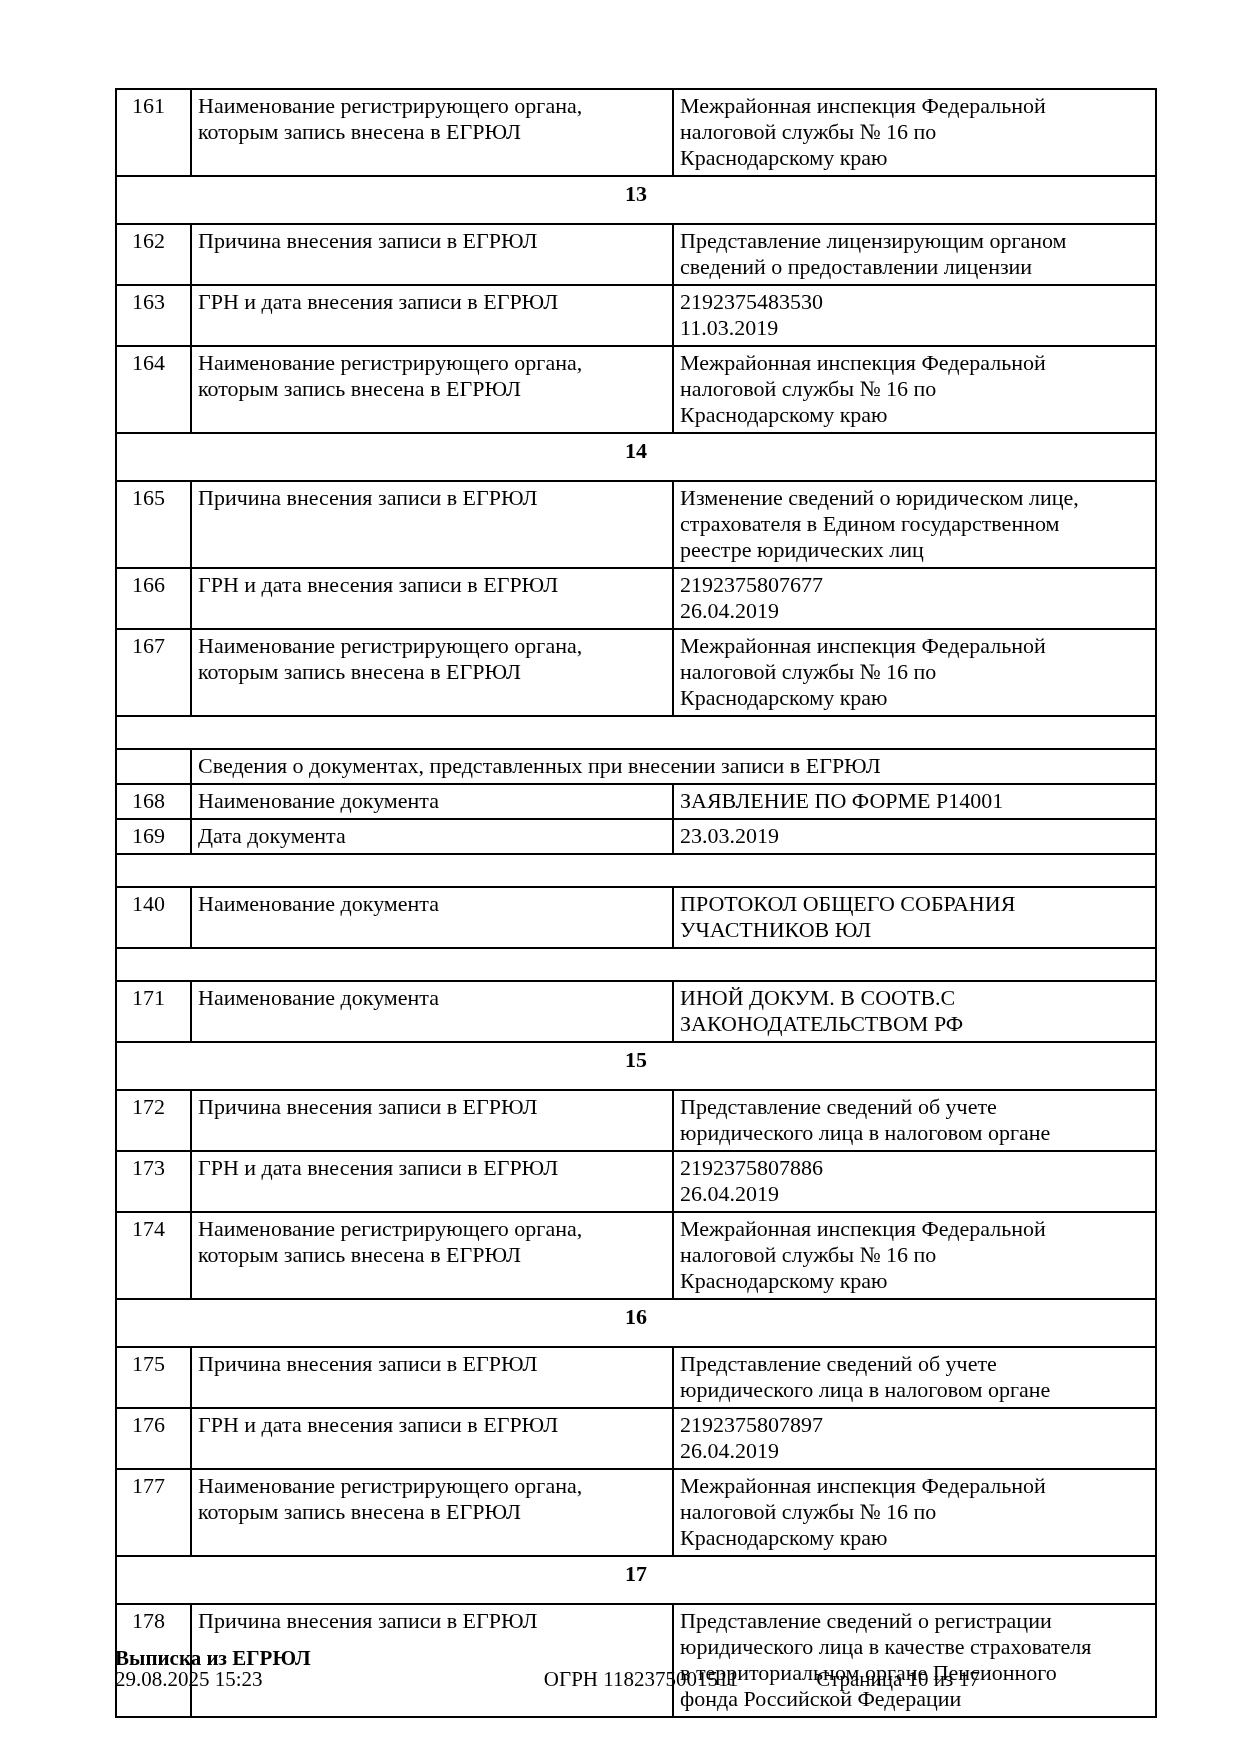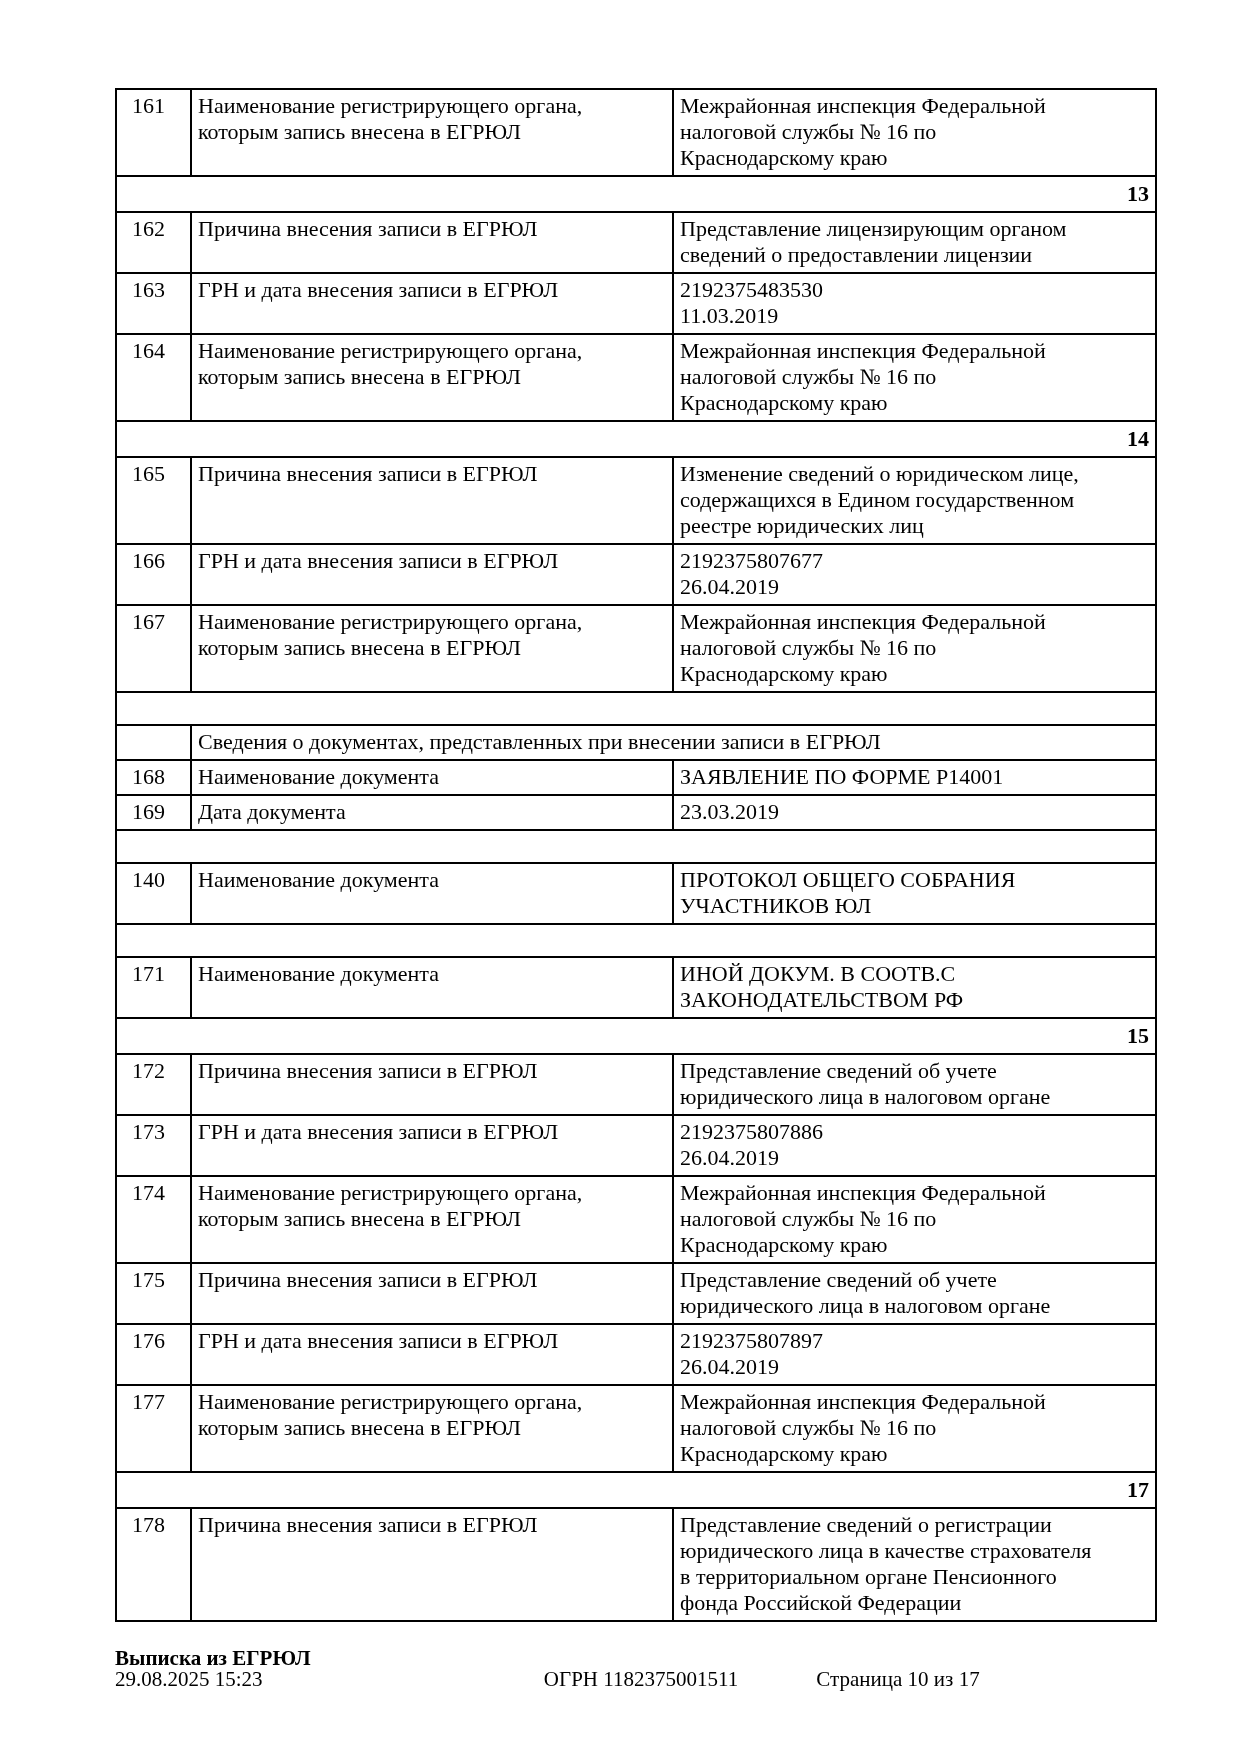--- a/index.html
+++ b/index.html
@@ -36,25 +36,25 @@
     white-space: pre-line;
     overflow: hidden;
   }
   table.egrul td.num {
     text-align: center;
     padding-left: 2px;
     padding-right: 12px;
     white-space: normal;
   }
   table.egrul td.section {
-    text-align: right;
+    text-align: center;
     font-weight: bold;
     white-space: normal;
     padding-top: 4px;
-    padding-bottom: 4px;
+    padding-bottom: 16px;
   }
   table.egrul td.spacer {
     height: 31px;
     padding: 0;
   }
   table.egrul td.docheader {
     white-space: normal;
   }
   .footer {
     position: absolute;
@@ -114,21 +114,21 @@
 налоговой службы № 16 по
 Краснодарскому краю</td>
       </tr>
       <tr>
         <td class="section" colspan="3">14</td>
       </tr>
       <tr>
         <td class="num">165</td>
         <td class="field">Причина внесения записи в ЕГРЮЛ</td>
         <td class="value">Изменение сведений о юридическом лице,
-содержащихся в Едином государственном
+страхователя в Едином государственном
 реестре юридических лиц</td>
       </tr>
       <tr>
         <td class="num">166</td>
         <td class="field">ГРН и дата внесения записи в ЕГРЮЛ</td>
         <td class="value">2192375807677
 26.04.2019</td>
       </tr>
       <tr>
         <td class="num">167</td>
@@ -188,20 +188,23 @@
         <td class="value">2192375807886
 26.04.2019</td>
       </tr>
       <tr>
         <td class="num">174</td>
         <td class="field">Наименование регистрирующего органа,
 которым запись внесена в ЕГРЮЛ</td>
         <td class="value">Межрайонная инспекция Федеральной
 налоговой службы № 16 по
 Краснодарскому краю</td>
+      </tr>
+      <tr>
+        <td class="section" colspan="3">16</td>
       </tr>
       <tr>
         <td class="num">175</td>
         <td class="field">Причина внесения записи в ЕГРЮЛ</td>
         <td class="value">Представление сведений об учете
 юридического лица в налоговом органе</td>
       </tr>
       <tr>
         <td class="num">176</td>
         <td class="field">ГРН и дата внесения записи в ЕГРЮЛ</td>

